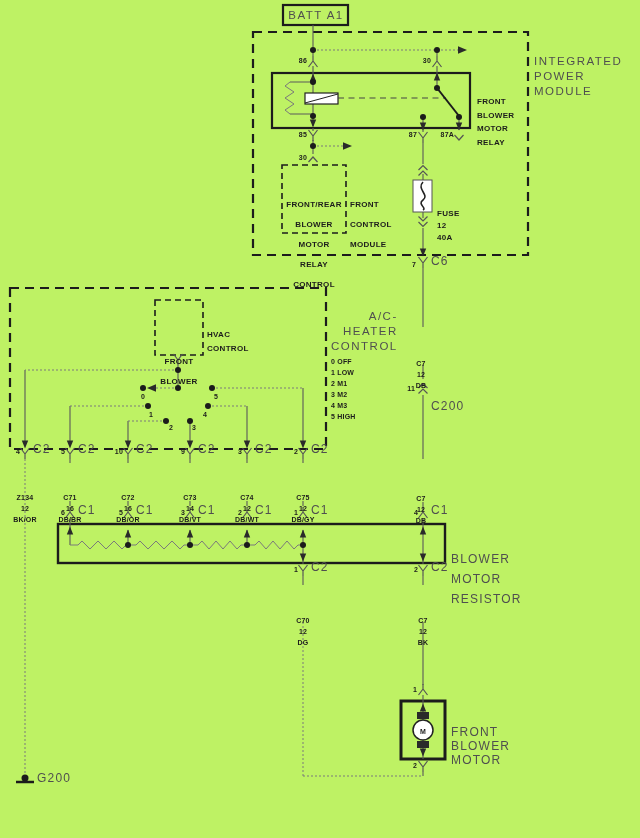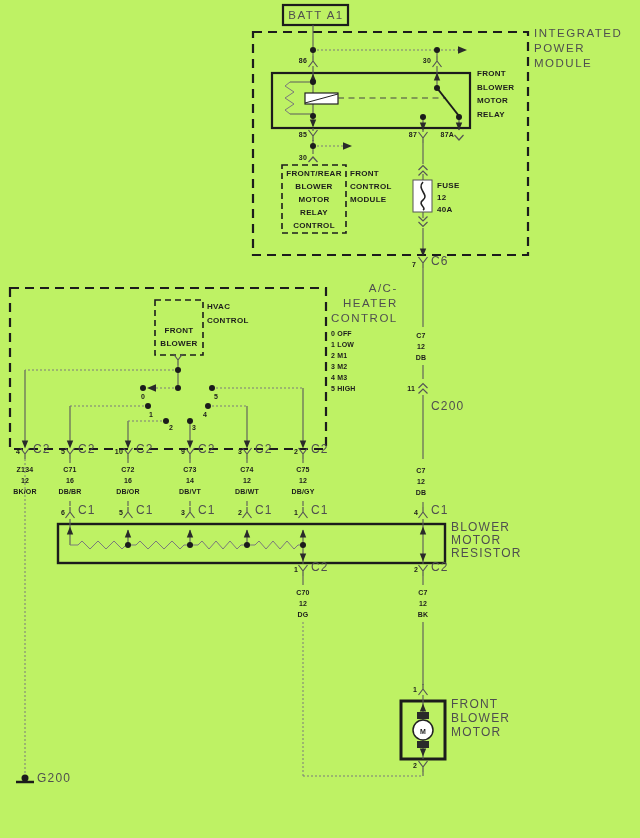--- a/index.html
+++ b/index.html
@@ -3,22 +3,22 @@
 <meta charset="utf-8">
 <style>
   html,body{margin:0;padding:0;background:#ffffff;}
   #canvas{position:relative;width:640px;height:838px;background:#bef264;overflow:hidden;}
   #canvas svg{position:absolute;left:0;top:0;}
   .lbl{position:absolute;font-family:"Liberation Sans","DejaVu Sans",sans-serif;color:#1c1c1c;}
   .s7{font-size:7px;font-weight:bold;line-height:11px;letter-spacing:.2px;}
   .s8{font-size:8px;font-weight:bold;line-height:13.5px;letter-spacing:.3px;}
   .b10{font-size:12px;color:#4f4f4f;letter-spacing:1.2px;line-height:13px;}
   .b11{font-size:11.5px;color:#4f4f4f;letter-spacing:1.5px;line-height:15px;}
-  .lh11{line-height:11px;} .lh12{line-height:12px;} .lh13{line-height:13px;} .lh14{line-height:14px;}
-  .pre{white-space:pre-line;}
+  .lh11{line-height:11px;} .lh12{line-height:12px;} .lh13{line-height:20px;} .lh14{line-height:14px;}
+  .pre{white-space:pre-line;margin-top:28px;}
   .ctr{transform:translateX(-50%);}
   .ra{transform:translateX(-100%);}
 </style>
 </head>
 <body>
 
 <div id="canvas">
 
 <svg width="640" height="838" viewBox="0 0 640 838">
   <defs>

